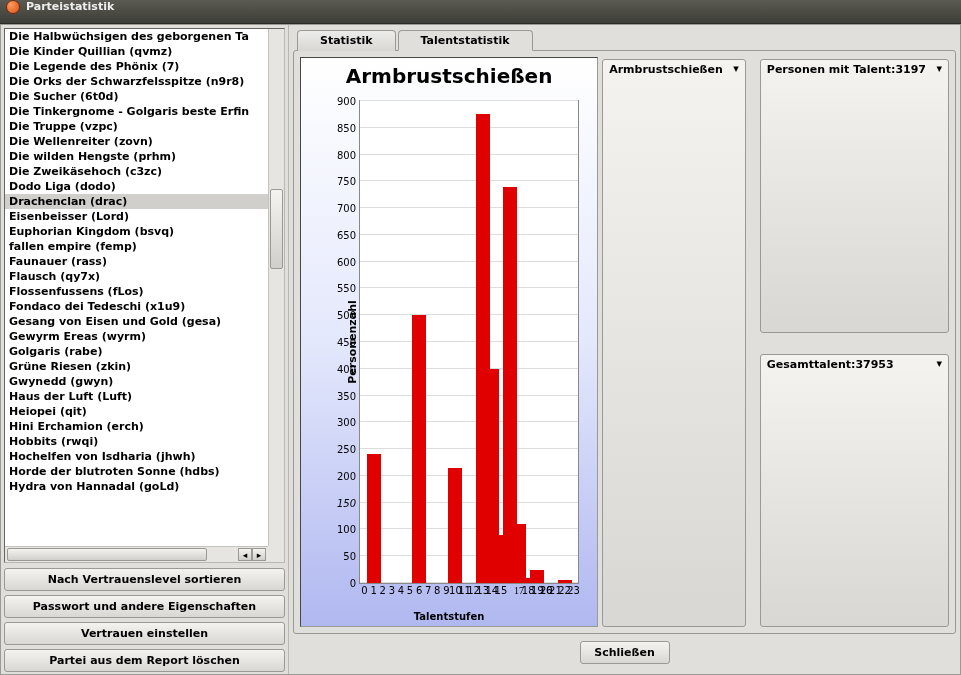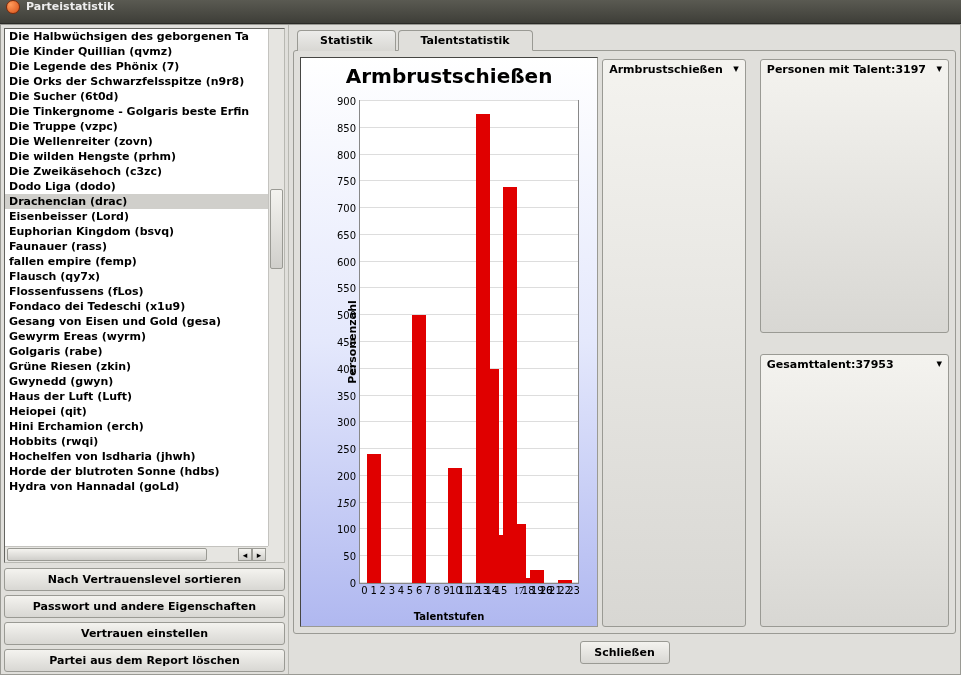--- a/index.html
+++ b/index.html
@@ -268,22 +268,22 @@
           <div class="list-item">Die Sucher (6t0d)</div>
           <div class="list-item">Die Tinkergnome - Golgaris beste Erfin</div>
           <div class="list-item">Die Truppe (vzpc)</div>
           <div class="list-item">Die Wellenreiter (zovn)</div>
           <div class="list-item">Die wilden Hengste (prhm)</div>
           <div class="list-item">Die Zweikäsehoch (c3zc)</div>
           <div class="list-item">Dodo Liga (dodo)</div>
           <div class="list-item selected">Drachenclan (drac)</div>
           <div class="list-item">Eisenbeisser (Lord)</div>
           <div class="list-item">Euphorian Kingdom (bsvq)</div>
+          <div class="list-item">fallen empire (femp)</div>
           <div class="list-item">Faunauer (rass)</div>
-          <div class="list-item">fallen empire (femp)</div>
           <div class="list-item">Flausch (qy7x)</div>
           <div class="list-item">Flossenfussens (fLos)</div>
           <div class="list-item">Fondaco dei Tedeschi (x1u9)</div>
           <div class="list-item">Gesang von Eisen und Gold (gesa)</div>
           <div class="list-item">Gewyrm Ereas (wyrm)</div>
           <div class="list-item">Golgaris (rabe)</div>
           <div class="list-item">Grüne Riesen (zkin)</div>
           <div class="list-item">Gwynedd (gwyn)</div>
           <div class="list-item">Haus der Luft (Luft)</div>
           <div class="list-item">Heiopei (qit)</div>

